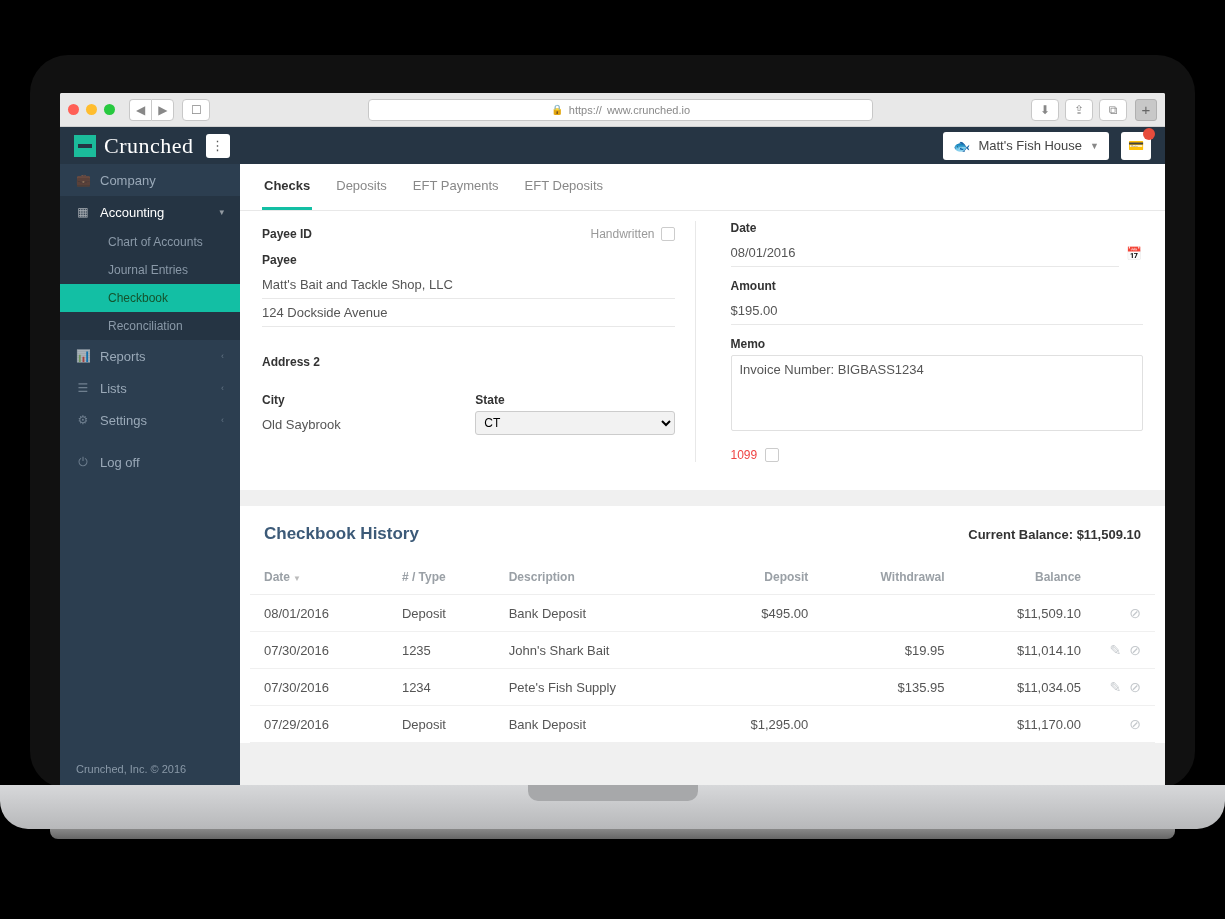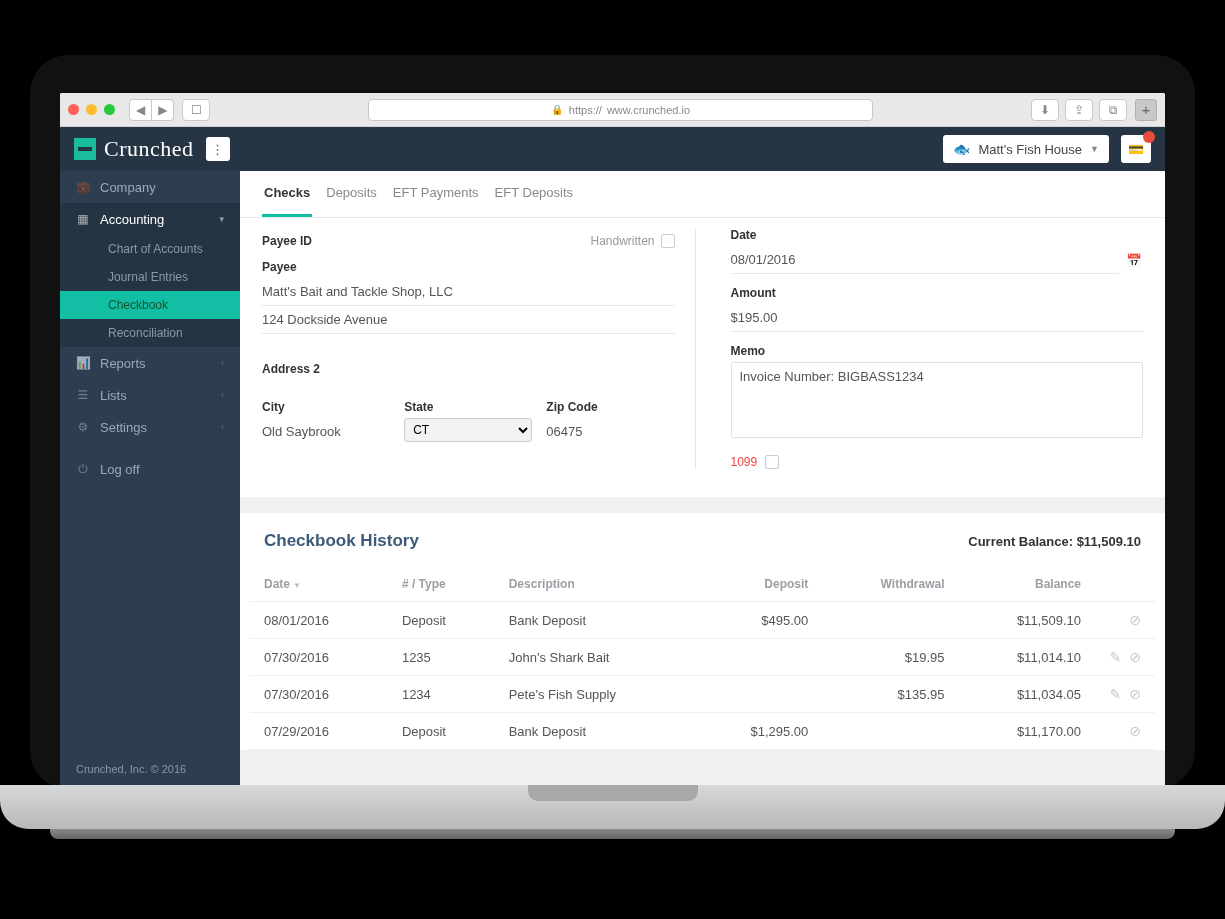--- a/index.html
+++ b/index.html
@@ -21,21 +21,21 @@
   .nav-btns button:first-child{border-radius:4px 0 0 4px;border-right:none;}
   .nav-btns button:last-child{border-radius:0 4px 4px 0;}
   .tb-btn{border-radius:4px;width:28px;}
   .addr { flex:1; margin:0 150px; height:22px; background:#fff; border:1px solid #c8c8c8; border-radius:4px; display:flex; align-items:center; justify-content:center; font-size:11px; color:#888; gap:5px;}
   .addr .lock{color:#27ae60;font-size:10px;}
   .safari-right{display:flex;gap:6px;}
   .new-tab{width:22px;height:22px;background:#c8c8c8;border:1px solid #b0b0b0;border-radius:3px;display:flex;align-items:center;justify-content:center;color:#666;font-size:15px;}
 
   
   .app { flex:1; display:flex; flex-direction:column; min-height:0; }
-  .app-header { height:44px; background:#263544; display:flex; align-items:center; padding:0 14px; gap:12px; }
+  .app-header { height:37px; background:#263544; display:flex; align-items:center; padding:0 14px; gap:12px; }
   .logo { display:flex; align-items:center; gap:8px; }
   .logo-mark { width:22px;height:22px;background:#1bbc9b;position:relative;display:flex;align-items:center;justify-content:center;}
   .logo-mark::before{content:"";position:absolute;left:4px;right:4px;top:9px;height:4px;background:#263544;}
   .logo-text { font-family: Georgia, 'Times New Roman', serif; color:#fff; font-size:22px; letter-spacing:0.5px;}
   .menu-toggle{width:24px;height:24px;background:#fff;border-radius:3px;display:flex;align-items:center;justify-content:center;color:#555;font-size:13px;}
   .hdr-spacer{flex:1;}
   .company-switch{height:28px;background:#fff;border-radius:3px;display:flex;align-items:center;padding:0 10px;gap:8px;color:#444;font-size:13px;}
   .company-switch .caret{font-size:9px;color:#888;}
   .fish-icon{color:#6b8b9e;font-size:14px;}
   .acct-btn{width:30px;height:28px;background:#fff;border-radius:3px;display:flex;align-items:center;justify-content:center;position:relative;color:#555;}
@@ -52,21 +52,21 @@
   .side-item .chev{margin-left:auto;font-size:9px;opacity:.5;}
   .side-sub{height:28px;display:flex;align-items:center;padding-left:48px;color:#8a99a8;font-size:12px;background:#253443;cursor:pointer;}
   .side-sub.active{background:#13bfa4;color:#14532d;}
   .side-spacer{flex:1;background:#2c3e50;}
   .side-footer{padding:14px 16px;font-size:11px;color:#8a99a8;}
 
   
   .main{flex:1;background:#f0f0f0;overflow:auto;display:flex;flex-direction:column;gap:16px;padding:0;}
   .card{background:#fff;margin:0;}
   .card.first{margin-top:0;}
-  .tabs{display:flex;gap:12px;border-bottom:1px solid #e8e8e8;padding:0 22px;}
+  .tabs{display:flex;gap:22px;border-bottom:1px solid #e8e8e8;padding:0 22px;}
   .tab{padding:14px 2px;font-size:13px;color:#888;cursor:pointer;}
   .tab.active{color:#333;border-bottom:3px solid #13bfa4;font-weight:600;}
 
   .form-area{display:flex;gap:15px;padding:10px 22px 28px 22px;}
   .form-left{flex:1;padding-right:20px;border-right:1px solid #e8e8e8;}
   .form-right{flex:1;padding-left:20px;}
   .lbl{font-size:12px;color:#333;font-weight:600;margin-top:12px;margin-bottom:4px;}
   .lbl.sub{font-weight:600;}
   .val{font-size:13px;color:#555;border-bottom:1px solid #e8e8e8;padding:6px 0;}
   .val.noborder{border-bottom:none;}
@@ -221,24 +221,20 @@
                   <div class="csz">
                     <div>
                       <div class="lbl sub">City</div>
                       <div class="val noborder">Old Saybrook</div>
                     </div>
                     <div class="state-sel">
                       <div class="lbl sub">State</div>
                       <select>
                         <option>CT</option>
                       </select>
-                    </div>
-                    <div>
-                      <div class="lbl sub">Zip Code</div>
-                      <div class="val noborder">06475</div>
                     </div>
                   </div>
                 </div>
                 <div class="form-right">
                   <div class="lbl sub" style="margin-top:0">Date</div>
                   <div class="date-row">
                     <div class="val">08/01/2016</div>
                     <div class="cal-icon">📅</div>
                   </div>
                   <div class="lbl sub">Amount</div>

